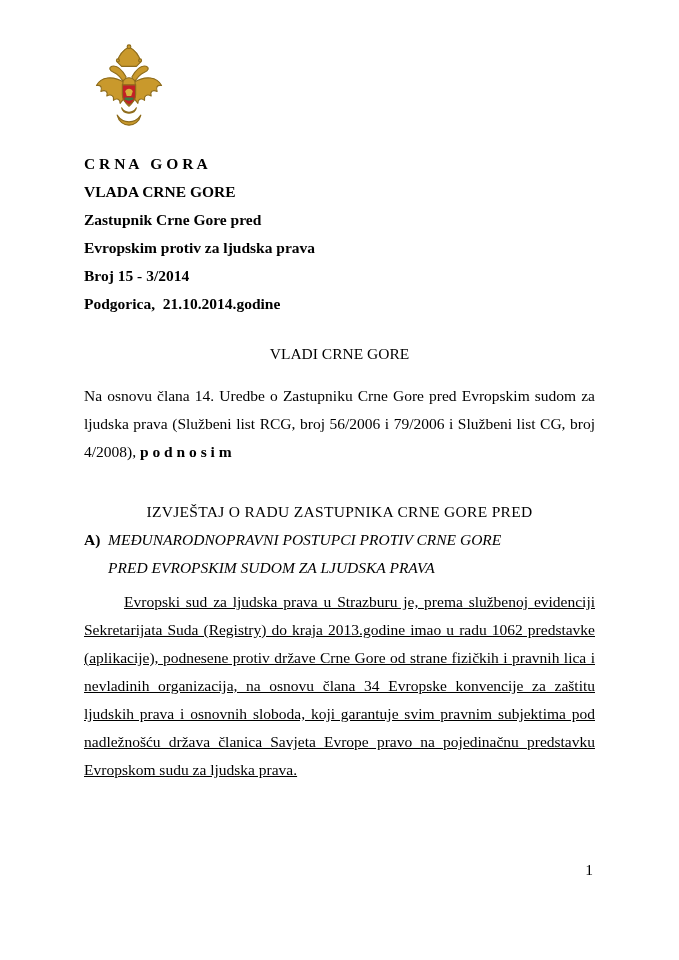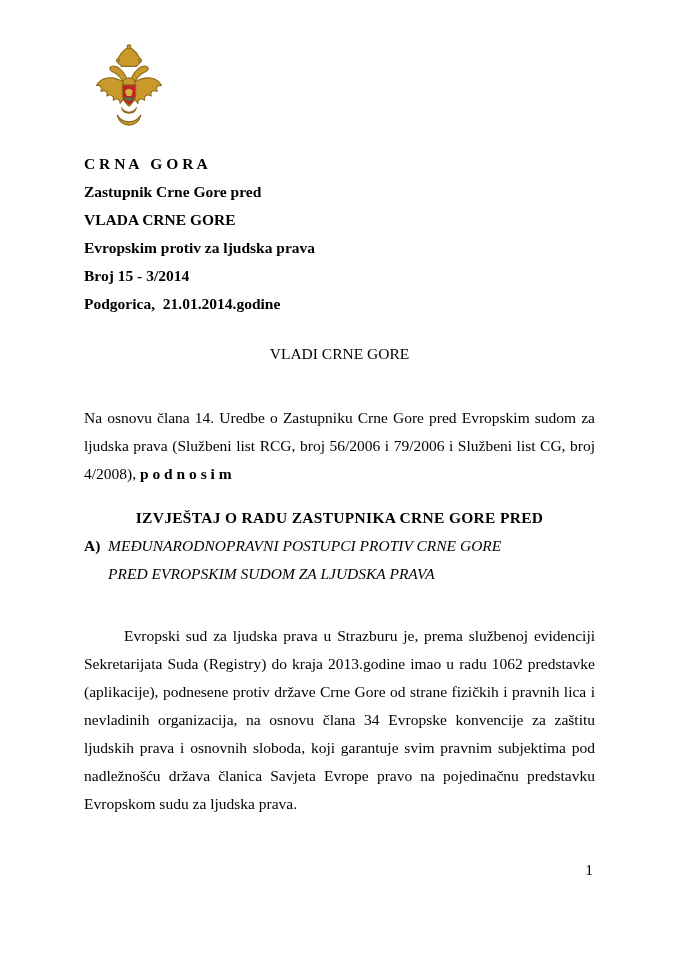--- a/index.html
+++ b/index.html
@@ -36,54 +36,55 @@
   .pre {
     white-space: pre-wrap;
   }
   .addressee {
     margin-top: 22px;
     text-align: center;
     font-weight: normal;
     line-height: 28px;
   }
   .intro {
-    margin-top: 36px;
+    margin-top: 14px;
     line-height: 28px;
     text-align: justify;
   }
   .intro .emph {
     font-weight: bold;
     white-space: pre-wrap;
   }
   .report-title {
-    margin-top: 16px;
+    margin-top: 32px;
     text-align: center;
-    font-weight: bold;
+    font-weight: normal;
     line-height: 28px;
     letter-spacing: 0.3px;
   }
   .section-heading {
     line-height: 28px;
     font-style: italic;
     font-weight: 500;
   }
   .section-heading .label {
     font-style: normal;
     font-weight: bold;
     display: inline-block;
     width: 24px;
   }
   .section-heading .cont {
     padding-left: 24px;
     font-family: Liberation Serif, serif;
   }
   .body-par {
-    margin-top: 34px;
+    margin-top: 6px;
     line-height: 28px;
     text-align: justify;
+    text-decoration: underline;
   }
   .body-par .first-indent {
     display: inline-block;
     width: 40px;
   }
   .page-number {
     position: absolute;
     top: 860px;
     right: 86px;
     line-height: 20px;
@@ -109,25 +110,25 @@
         <path d="M40 86 C44 94 56 94 60 86 C58 96 42 96 40 86 Z"></path>
         <path d="M34 96 C42 108 58 108 66 96 C62 114 38 114 34 96 Z"></path>
       </g>
       <path d="M41 55 L59 55 L59 68 C59 76 54 80 50 82 C46 80 41 76 41 68 Z" fill="#c22026" stroke="#8e6c1c" stroke-width="1.5"></path>
       <path d="M44 72 L56 72 L56 75 C52 77 48 77 44 75 Z" fill="#3a7d44"></path>
       <path d="M45 64 C46 59 54 59 55 64 L53 70 L47 70 Z" fill="#d8b13c"></path>
     </svg>
 
     <div class="header-block">
       <div class="pre">C R N A   G O R A</div>
+      <div>VLADA CRNE GORE</div>
       <div>Zastupnik Crne Gore pred</div>
-      <div>VLADA CRNE GORE</div>
       <div>Evropskim protiv za ljudska prava</div>
       <div>Broj 15 - 3/2014</div>
-      <div class="pre">Podgorica,  21.01.2014.godine</div>
+      <div class="pre">Podgorica,  21.10.2014.godine</div>
     </div>
 
     <div class="addressee">VLADI CRNE GORE</div>
 
     <p class="intro"><span>Na osnovu člana 14. Uredbe o Zastupniku Crne Gore pred Evropskim sudom za ljudska prava (Službeni list RCG, broj 56/2006 i 79/2006 i Službeni list CG, broj 4/2008), </span><span class="emph">p o d n o s i m</span></p>
 
     <div class="report-title">
       <div>IZVJEŠTAJ O RADU ZASTUPNIKA CRNE GORE PRED</div>
     </div>
 

